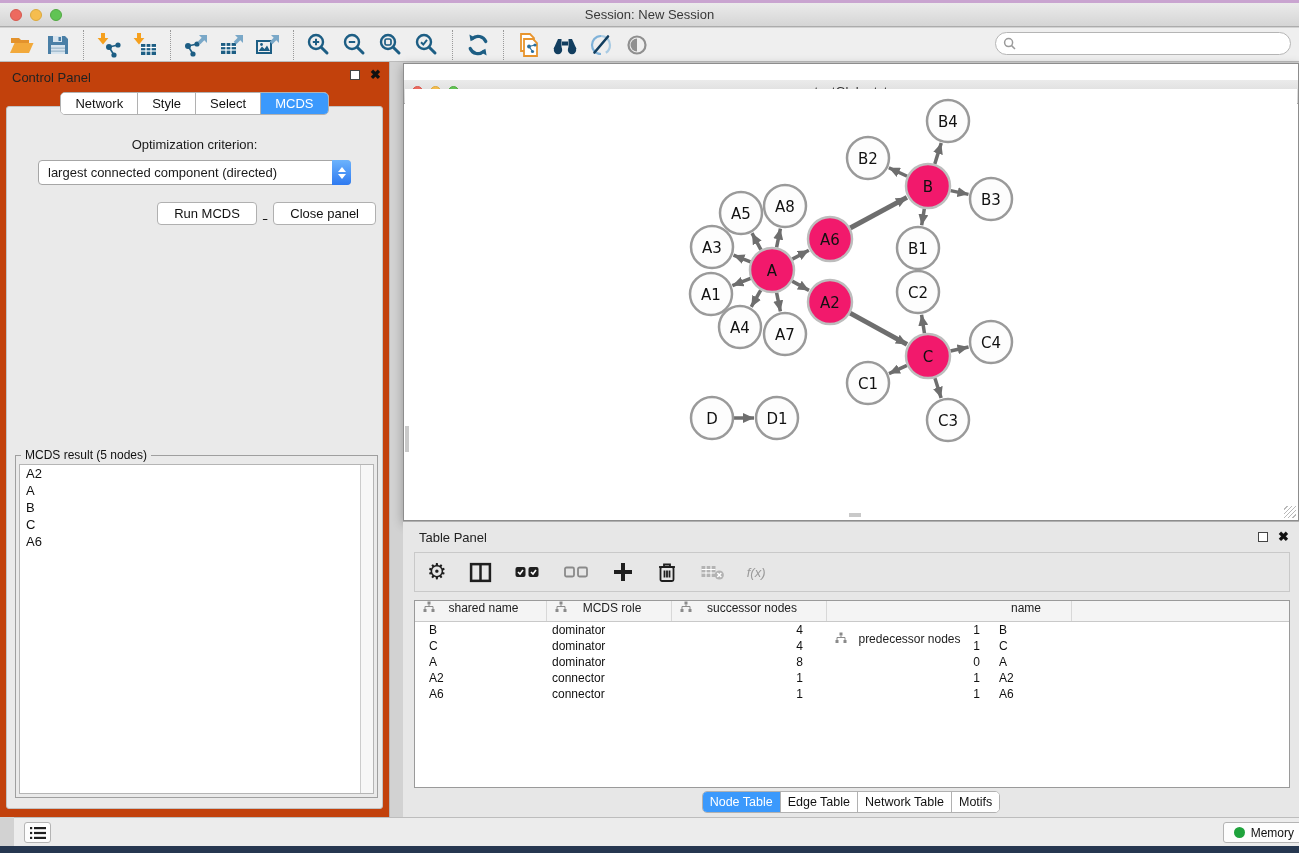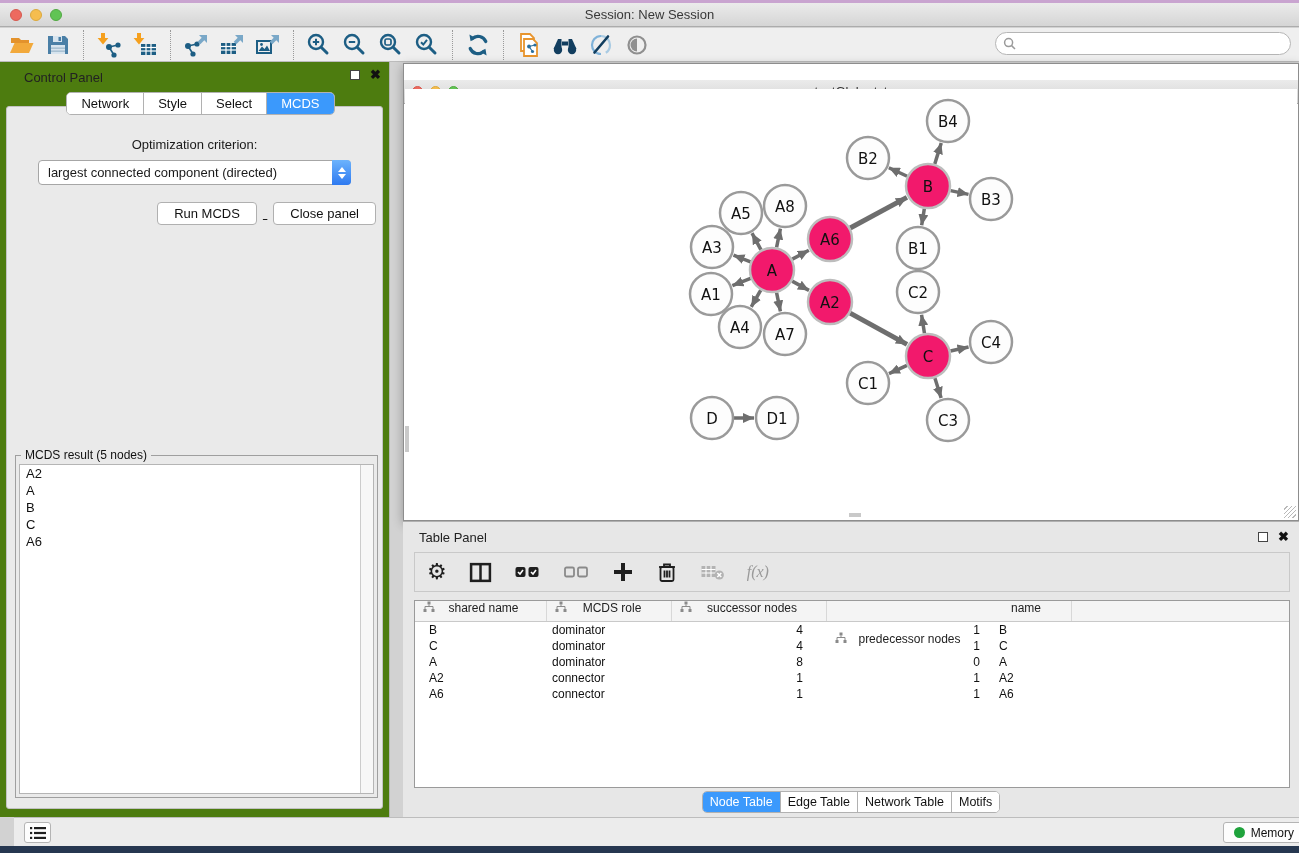--- a/index.html
+++ b/index.html
@@ -23,22 +23,22 @@
              border-bottom:1px solid #bcbcbc; display:flex; align-items:center; padding-left:4px; }
   .tbtn { width:36px; height:30px; display:flex; align-items:center; justify-content:center; }
   .tbico { width:26px; height:26px; }
   .sep { width:1px; height:30px; border-left:1px dotted #9a9a9a; margin:0 7px; }
   .searchbox { position:absolute; top:4px; right:8px; width:296px; height:23px; background:#fff;
                border:1px solid #b5b5b5; border-radius:12px; display:flex; align-items:center; padding-left:7px; }
   .searchbox input { border:none; outline:none; flex:1; height:18px; font-size:12px; background:transparent;
                      font-family:"Liberation Sans",sans-serif; }
 
   
-  .control-panel { position:absolute; left:0; top:62px; width:390px; height:755px; background:#4d7c0f;
-                   border-right:1px solid #b5b5b5;padding-left:12px; }
+  .control-panel { position:absolute; left:0; top:62px; width:390px; height:755px; background:#c2410c;
+                   border-right:1px solid #b5b5b5; }
   .panel-head { position:relative; height:30px; }
   .panel-title { position:absolute; left:12px; top:8px; font-size:13px; color:#222; }
   .panel-ctrls { position:absolute; right:8px; top:7px; display:flex; gap:10px; align-items:center; }
   .float-ico { width:10px; height:10px; border:1.6px solid #444; display:inline-block; background:#fff; }
   .close-ico { font-size:13px; font-weight:bold; color:#111; line-height:12px; }
   .tabgroup { display:inline-flex; border:1px solid #b1b1b1; border-radius:5px; overflow:hidden; background:#fff; }
   .tab { padding:3px 14px; font-size:13px; background:#fff; color:#111; border-right:1px solid #b1b1b1; cursor:default; white-space:nowrap; }
   .tab:last-child { border-right:none; }
   .tab.sel { background:#3b99fc; color:#fff; }
   .ctl-tabs-row { position:relative; text-align:center; z-index:2; }
@@ -81,21 +81,21 @@
      background:repeating-linear-gradient(135deg, transparent 0 2px, #b9b9b9 2px 3px); }
 
   
   .table-panel { position:absolute; left:403px; top:521px; width:896px; height:296px; background:#e7e7e7;
                  border-top:1px solid #b0b0b0; }
   .tp-head { position:relative; height:28px; }
   .tp-toolbar { position:absolute; left:11px; right:9px; top:30px; height:40px; background:#e7e7e7;
                 border:1px solid #c9c9c9; display:flex; align-items:center; padding-left:12px; gap:22px; }
   .ticon { display:flex; align-items:center; justify-content:center; height:26px; }
   .ticon.gear { font-family:"DejaVu Sans",sans-serif; font-size:22px; color:#1f1f1f; line-height:24px; }
-  .fx { font-family:Liberation Serif, serif; font-style:italic; font-size:16px; color:#9a9a9a; }
+  .fx { font-family:Liberation Sans, sans-serif; font-style:italic; font-size:13px; color:#9a9a9a; }
   .tbl { position:absolute; left:11px; right:9px; top:78px; bottom:29px; background:#fff; border:1px solid #9a9a9a; overflow:hidden; }
   .thead { display:flex; height:21px; background:#f4f4f4; border-bottom:1px solid #c9c9c9; }
   .th { display:flex; align-items:flex-start; font-size:12px; color:#222; border-right:1px solid #d8d8d8; padding:0 4px 0 8px; }
   .th .lbl { flex:1; text-align:center; padding-right:10px; }
   .th-fill { flex:1; border-right:none; }
   .colico { width:12px; height:12px; flex:none; }
   .tr { display:flex; height:16px; align-items:center; }
   .td { font-size:12px; color:#111; overflow:hidden; white-space:nowrap; }
   .bottom-tabs { position:absolute; left:0; right:0; bottom:4px; text-align:center; }
   .bottom-tabs .tab { font-size:12.5px; padding:3px 7px; }

